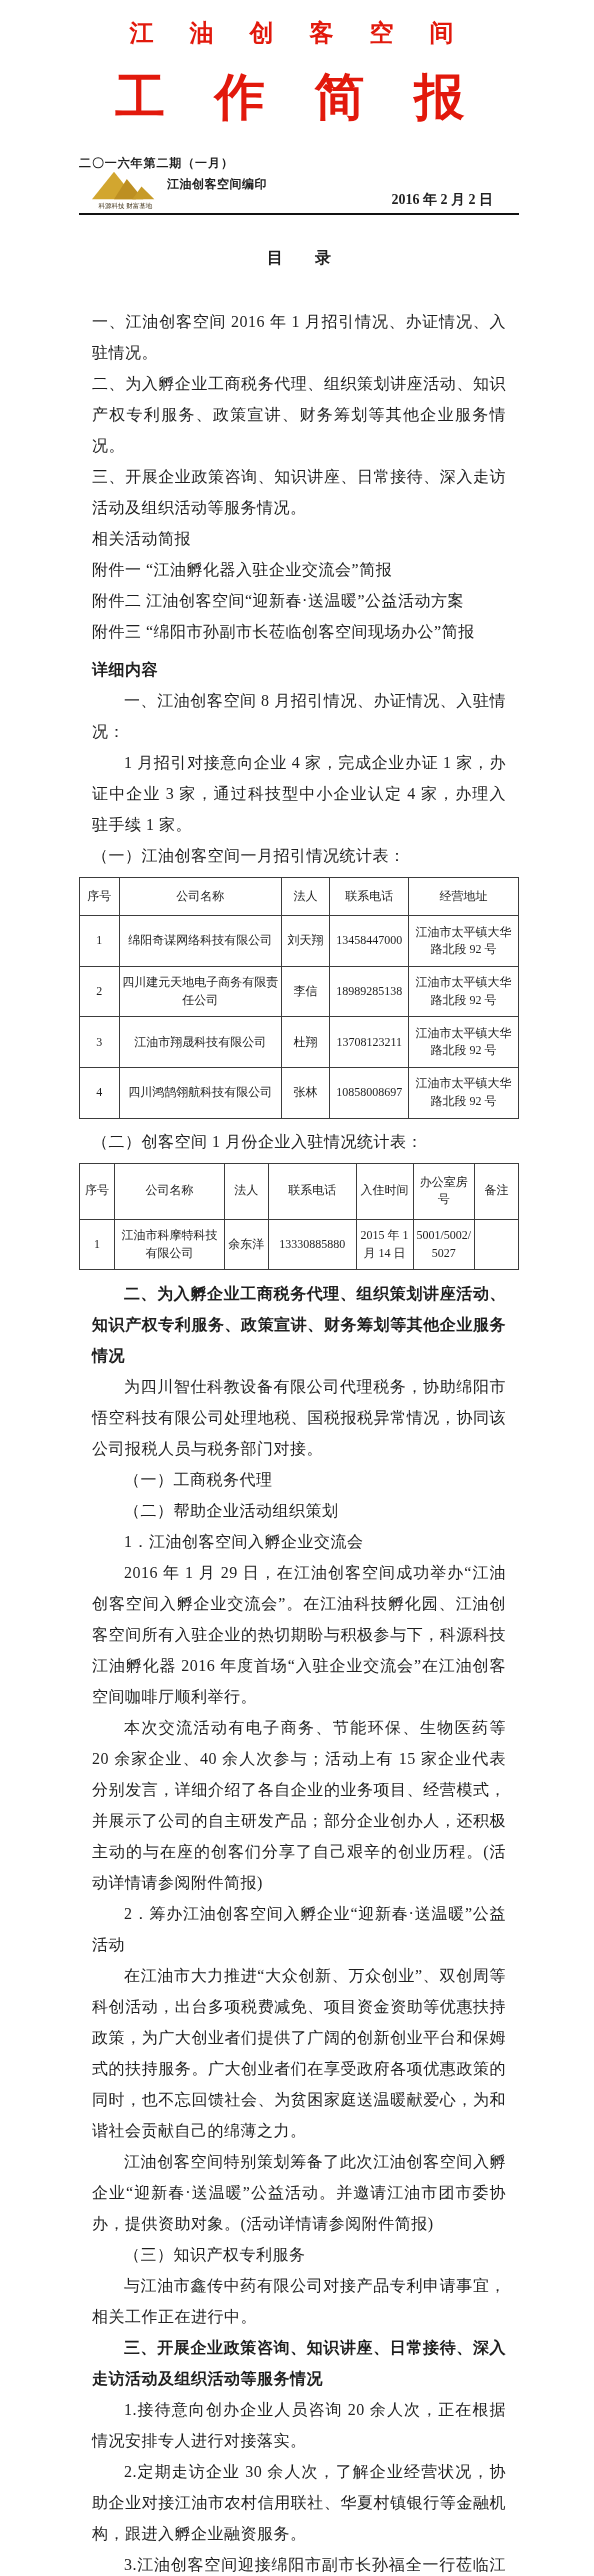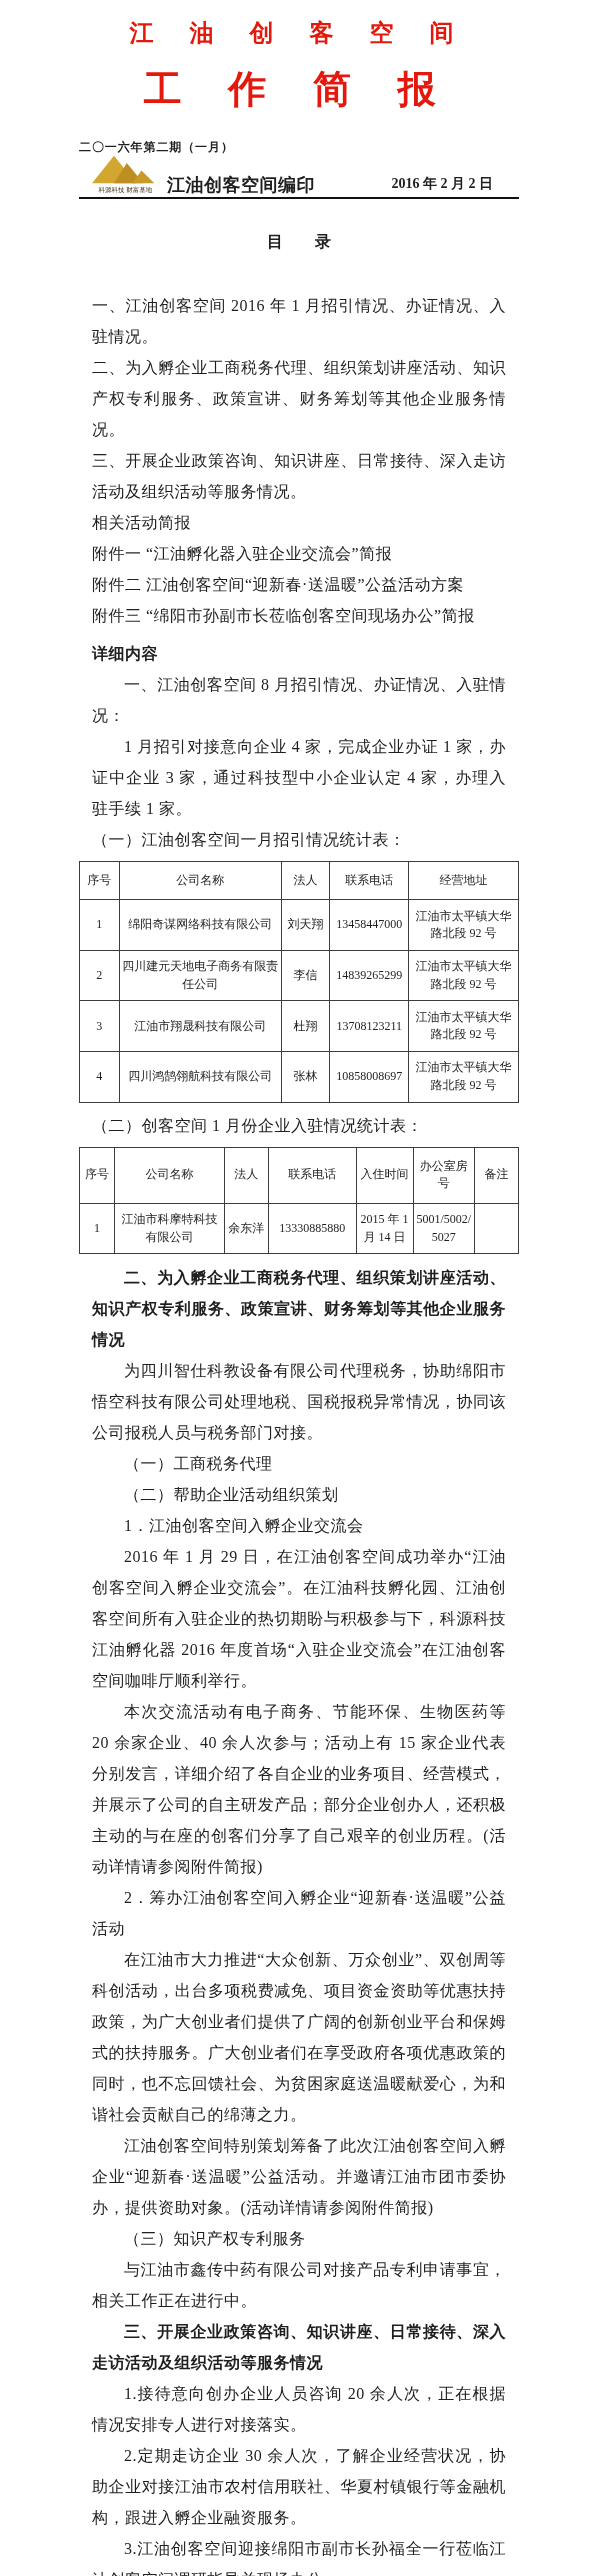--- a/index.html
+++ b/index.html
@@ -21,21 +21,21 @@
     text-align: center;
     color: #e2190c;
     font-size: 24px;
     font-weight: bold;
     letter-spacing: 15px;
     margin-top: 7.4px;
   }
   .doc-title {
     text-align: center;
     color: #e2190c;
-    font-size: 38px;
+    font-size: 50px;
     font-weight: bold;
     letter-spacing: 18.6px;
     margin-top: 15px;
   }
   .issue-line {
     font-size: 12px;
     font-weight: bold;
     margin-top: 24px;
     letter-spacing: 0.9px;
   }
@@ -56,22 +56,22 @@
   .logo-caption {
     font-size: 6.5px;
     color: #3a2c12;
     letter-spacing: 0;
     white-space: nowrap;
     font-family: "Liberation Sans", sans-serif;
   }
   .publisher {
     position: absolute;
     left: 88px;
-    bottom: 0;
-    font-size: 18px;
+    bottom: 20px;
+    font-size: 12px;
     font-weight: bold;
     letter-spacing: 0.5px;
   }
   .pub-date {
     position: absolute;
     right: 26px;
     bottom: 3.7px;
     font-size: 14px;
     font-weight: bold;
   }
@@ -187,21 +187,21 @@
             <td>1</td>
             <td>绵阳奇谋网络科技有限公司</td>
             <td>刘天翔</td>
             <td>13458447000</td>
             <td>江油市太平镇大华路北段 92 号</td>
           </tr>
           <tr>
             <td>2</td>
             <td>四川建元天地电子商务有限责任公司</td>
             <td>李信</td>
-            <td>14839265299</td>
+            <td>18989285138</td>
             <td>江油市太平镇大华路北段 92 号</td>
           </tr>
           <tr>
             <td>3</td>
             <td>江油市翔晟科技有限公司</td>
             <td>杜翔</td>
             <td>13708123211</td>
             <td>江油市太平镇大华路北段 92 号</td>
           </tr>
           <tr>

